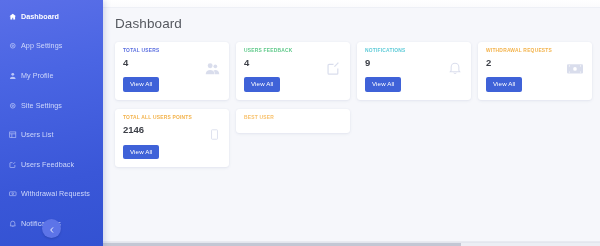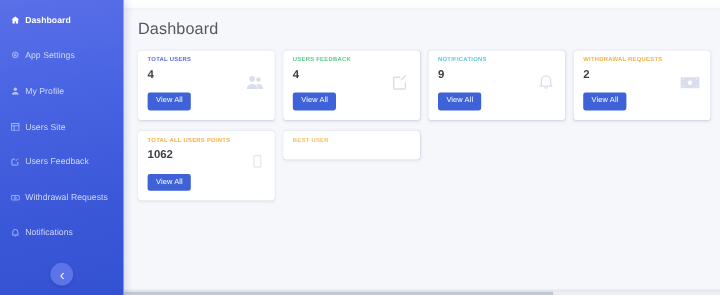--- a/index.html
+++ b/index.html
@@ -180,29 +180,38 @@
       <li class="nav-item">
         <span class="nav-ico">
           <svg viewBox="0 0 16 16" fill="currentColor">
               <circle cx="8" cy="5" r="3"></circle>
               <path d="M2 15c0-3.3 2.7-5 6-5s6 1.7 6 5z"></path>
             </svg>
         </span>
         <span class="nav-label">My Profile</span>
       </li>
 
+      <li class="nav-item">
+        <span class="nav-ico">
+          <svg viewBox="0 0 16 16" fill="none" stroke="currentColor" stroke-width="1.6">
+              <circle cx="8" cy="8" r="5"></circle>
+              <circle cx="8" cy="8" r="1.6"></circle>
+            </svg>
+        </span>
+        <span class="nav-label">Site Settings</span>
+      </li>
 
       <li class="nav-item">
         <span class="nav-ico">
           <svg viewBox="0 0 16 16" fill="none" stroke="currentColor" stroke-width="1.4">
               <rect x="1.5" y="2" width="13" height="12"></rect>
               <path d="M1.5 6h13M6 6v8"></path>
             </svg>
         </span>
-        <span class="nav-label">Users Site</span>
+        <span class="nav-label">Users List</span>
       </li>
 
       <li class="nav-item">
         <span class="nav-ico">
           <svg viewBox="0 0 16 16" fill="none" stroke="currentColor" stroke-width="1.5">
               <path d="M13 2.5 9 6.5"></path>
               <path d="M12.5 8.5V13a1 1 0 0 1-1 1H3a1 1 0 0 1-1-1V4.5a1 1 0 0 1 1-1h4.5"></path>
             </svg>
         </span>
         <span class="nav-label">Users Feedback</span>
@@ -307,21 +316,21 @@
               </svg>
           </span>
         </div>
 
       </div>
 
       <div class="card-row">
 
         <div class="card">
           <div class="card-label" style="color:#f3b24a">Total All Users Points</div>
-          <div class="card-value">1062</div>
+          <div class="card-value">2146</div>
           <button class="view-btn">View All</button>
           <span class="card-ico" style="top:20px;right:11px">
             <svg width="7" height="11" viewBox="0 0 8 12" fill="none" stroke="currentColor" stroke-width="1">
                 <rect x="0.6" y="0.6" width="6.8" height="10.8" rx="0.8"></rect>
               </svg>
           </span>
         </div>
 
         <div class="card short">
           <div class="card-label" style="color:#f8c06a">Best User</div>

